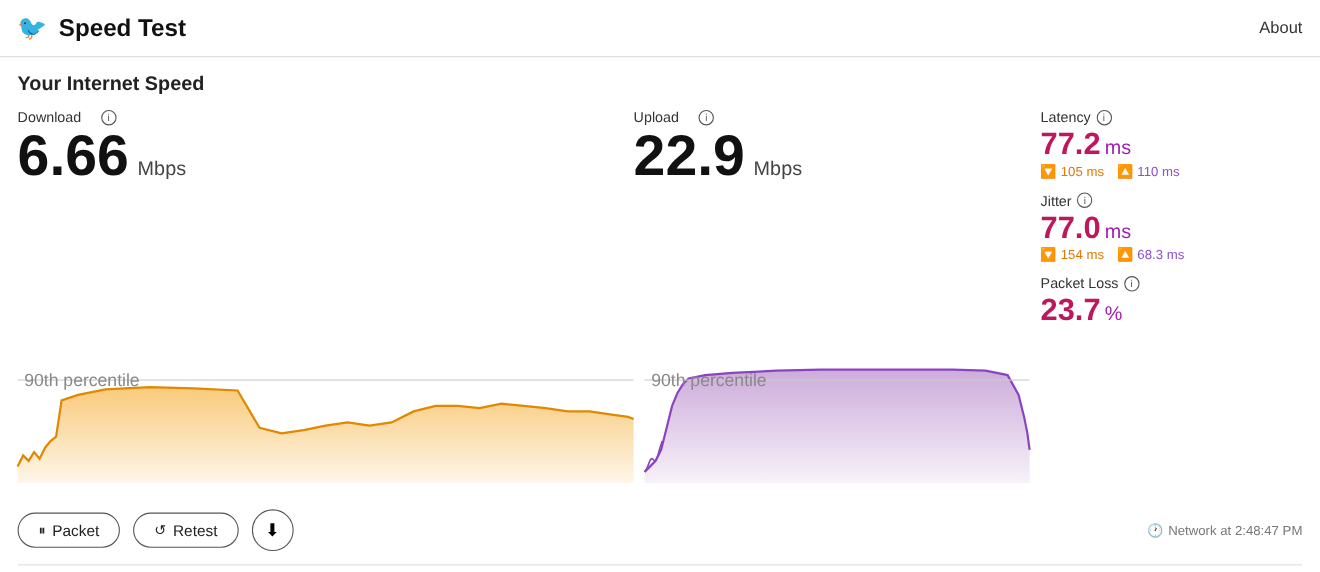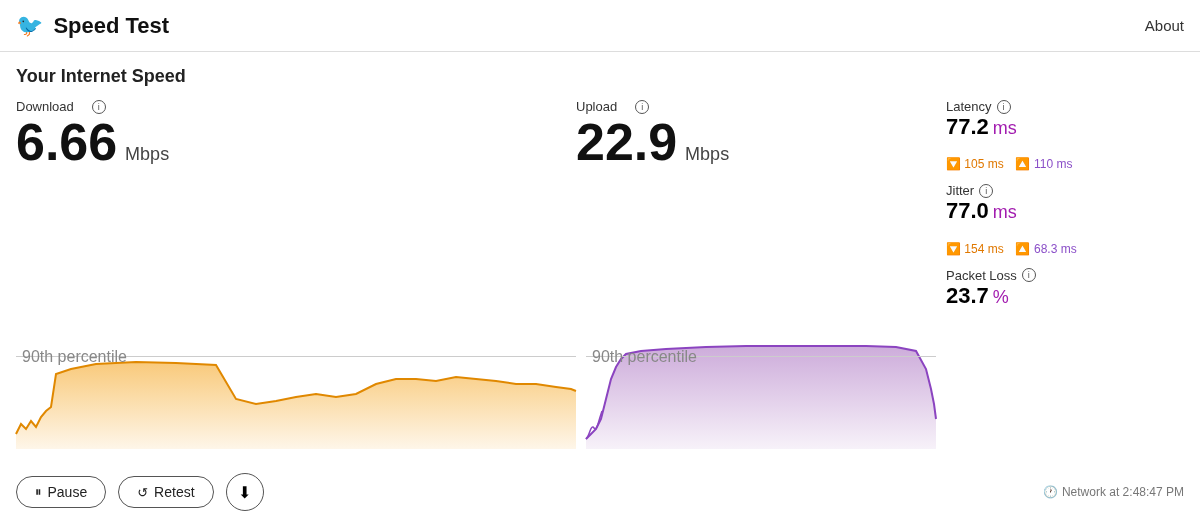--- a/index.html
+++ b/index.html
@@ -27,23 +27,23 @@
     .speed-label { font-size: 13px; color: #333; display: flex; align-items: center; gap: 18px; margin-bottom: 2px; }
     .info-icon { display: inline-flex; align-items: center; justify-content: center; width: 14px; height: 14px; border-radius: 50%; border: 1.5px solid #555; font-size: 9px; color: #555; cursor: pointer; }
 
     .speed-value { font-size: 52px; font-weight: 700; color: #111; line-height: 1; display: inline-block; }
     .speed-unit { font-size: 18px; font-weight: 400; color: #444; margin-left: 4px; margin-top: 40px; }
 
     
     .stats-panel { flex: 1; padding-left: 20px; border-left: none; }
     .stat-item { margin-bottom: 12px; }
     .stat-label { font-size: 13px; color: #333; display: flex; align-items: center; gap: 5px; font-weight: 500; }
-    .stat-value { font-size: 22px; font-weight: 700; color: #000000; line-height: 1.2; }
+    .stat-value { font-size: 28px; font-weight: 700; color: #be185d; line-height: 1.2; }
     .stat-unit { font-size: 18px; font-weight: 400; color: #a21caf; }
-    .stat-sub { display: flex; gap: 12px; font-size: 12px; color: #555; margin-top: 17px; }
+    .stat-sub { display: flex; gap: 12px; font-size: 12px; color: #555; margin-top: 1px; }
     .sub-down { color: #e07800; }
     .sub-up { color: #8b4fc8; }
     .arrow-down { color: #e07800; }
     .arrow-up { color: #8b4fc8; }
 
     
     .charts-area { display: flex; gap: 0; height: 120px; margin-bottom: 14px; position: relative; }
     .chart-download { flex: 0 0 560px; height: 120px; position: relative; }
     .chart-upload { flex: 0 0 350px; height: 120px; position: relative; margin-left: 10px; }
     .percentile-line { position: absolute; top: 22%; left: 0; right: 0; border-top: 1px solid #ccc; }
@@ -194,21 +194,21 @@
 
         <path d="M0,110 Q2,108 4,102 Q6,96 8,99 Q10,102 12,95 Q14,88 16,82" fill="none" stroke="#8b44c0" stroke-width="1.5"></path>
       </svg>
     </div>
 
   </div>
 
   <div class="actions-row">
     <button class="btn">
       <span class="btn-icon">⏸</span>
-      <span>Pause</span>
+      <span>Packet</span>
     </button>
     <button class="btn">
       <span class="btn-icon">↺</span>
       <span>Retest</span>
     </button>
     <button class="btn-download">
       <span>⬇</span>
     </button>
     <div class="measured-text">
       <span>🕐</span>

